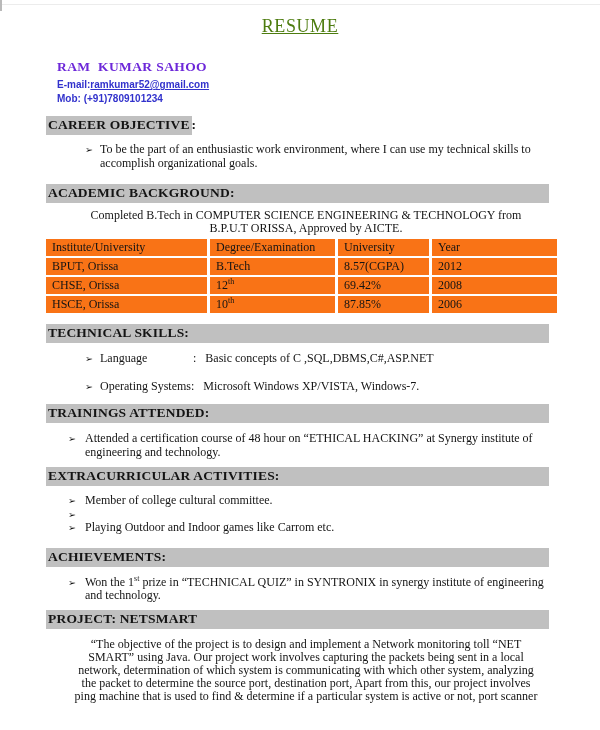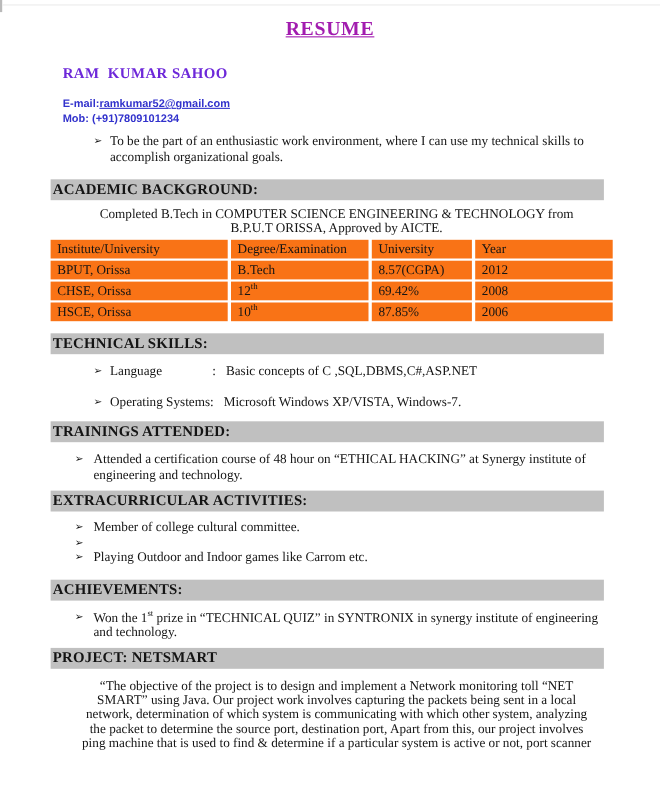--- a/index.html
+++ b/index.html
@@ -8,33 +8,33 @@
     background:#ffffff; color:#141414;
     font-family:"Liberation Serif", serif;
   }
   .corner-mark { position:absolute; top:0; left:0; width:2px; height:11px; background:#b9b9b9; }
   .top-edge { position:absolute; top:4px; left:2px; width:598px; height:1px; background:#ececec; }
 
   .page { padding-left:46px; }
 
   .title-row { position:relative; left:-46px; width:600px; text-align:center; padding-top:16px; }
   .doc-title {
-    font-size:18px; font-weight:bold; letter-spacing:0.6px;
-    color:#a21caf; text-decoration:underline;
+    font-size:18px; font-weight:normal; letter-spacing:0.6px;
+    color:#4d7c0f; text-decoration:underline;
   }
 
   .name {
     margin:22px 0 0 11px; font-size:13.5px; font-weight:bold;
     color:#6d28d9; letter-spacing:0.4px; white-space:pre;
   }
   .contact-line {
     margin:3px 0 0 11px; font-family:"Liberation Sans", sans-serif;
     font-size:10px; font-weight:bold; color:#3232cc;
   }
-  .email-line { margin-top:14px; }
+  .email-line { margin-top:4px; }
   .email-address { text-decoration:underline; }
 
   .heading-row { margin-top:11px; }
   .chip {
     display:inline-block; background:#c0c0c0;
     font-size:13.5px; font-weight:bold; letter-spacing:0.2px;
     padding:1px 2px 3px 2px; line-height:15px;
   }
   .chip-colon { font-size:13.5px; font-weight:bold; }
   .bar {
@@ -107,20 +107,21 @@
 <div class="page">
 
   <div class="title-row">
     <span class="doc-title">RESUME</span>
   </div>
 
   <div class="name">RAM  KUMAR SAHOO</div>
   <div class="contact-line email-line"><span>E-mail:</span><span class="email-address">ramkumar52@gmail.com</span></div>
   <div class="contact-line">Mob: (+91)7809101234</div>
 
+  <div class="heading-row"><span class="chip">CAREER OBJECTIVE</span><span class="chip-colon">:</span></div>
   <div class="bullet indent-a mt-career-bullet">
     <span class="marker">➢</span>
     <span class="text">To be the part of an enthusiastic work environment, where I can use my technical skills to
 accomplish organizational goals.</span>
   </div>
 
   <div class="heading-row mt-academic">
       <div class="bar">ACADEMIC BACKGROUND:</div>
     </div>
   <div class="para">Completed B.Tech in COMPUTER SCIENCE ENGINEERING &amp; TECHNOLOGY from

